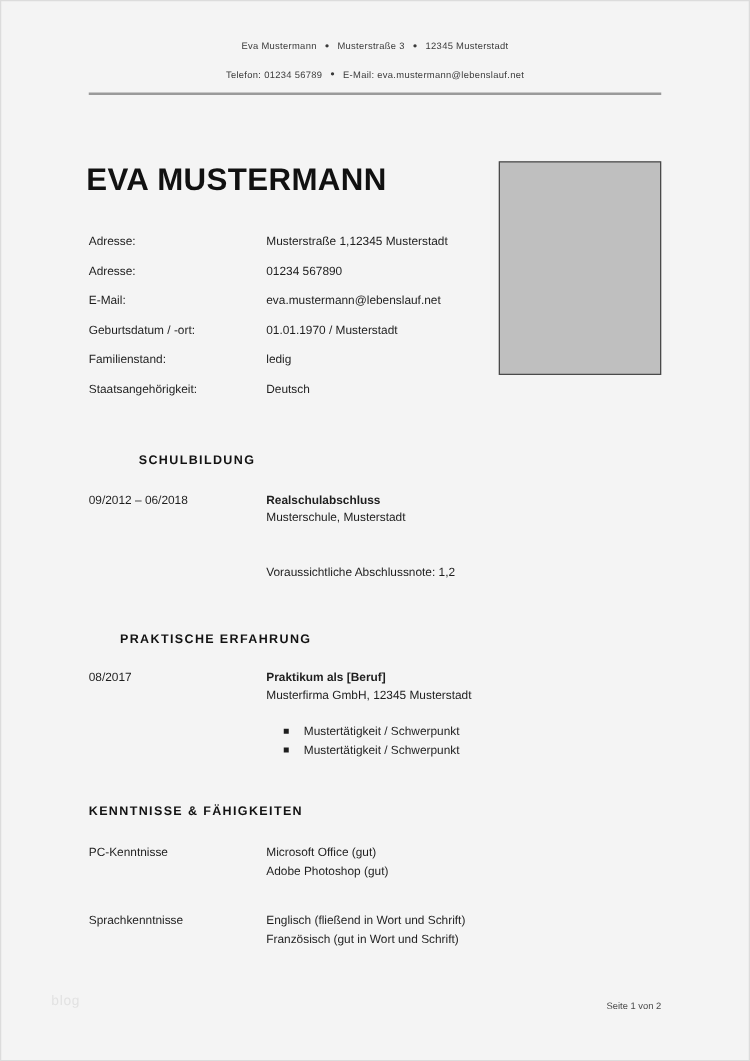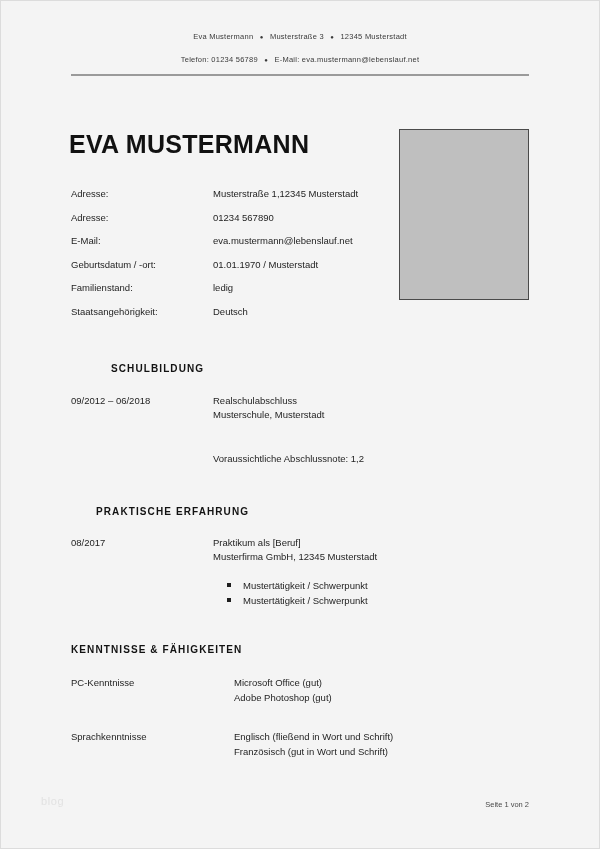--- a/index.html
+++ b/index.html
@@ -84,21 +84,21 @@
     width: 142px;
     flex: 0 0 142px;
     font-size: 9.5px;
     line-height: 14px;
   }
   .row .value {
     flex: 1;
     font-size: 9.5px;
     line-height: 14px;
   }
-  .value .strong { font-weight: normal; }
+  .value .strong { font-weight: bold; }
 
   
   .personal {
     position: absolute;
     left: 70px;
     top: 186px;
     width: 330px;
   }
   .personal .row { margin-bottom: 9.5px; }
 
@@ -170,21 +170,21 @@
     background: #1e1e1e;
   }
 
   
   .block-skills {
     position: absolute;
     left: 70px;
     top: 674px;
     width: 420px;
   }
-  .block-skills .skill-row { margin-bottom: 24px; gap: 21px; }
+  .block-skills .skill-row { margin-bottom: 24px; }
   .block-skills .skill-row:last-child { margin-bottom: 0; }
   .block-skills .label {
     width: 142px;
     flex: 0 0 142px;
     font-size: 9.5px;
     line-height: 15px;
   }
   .block-skills .value {
     font-size: 9.5px;
     line-height: 15px;

